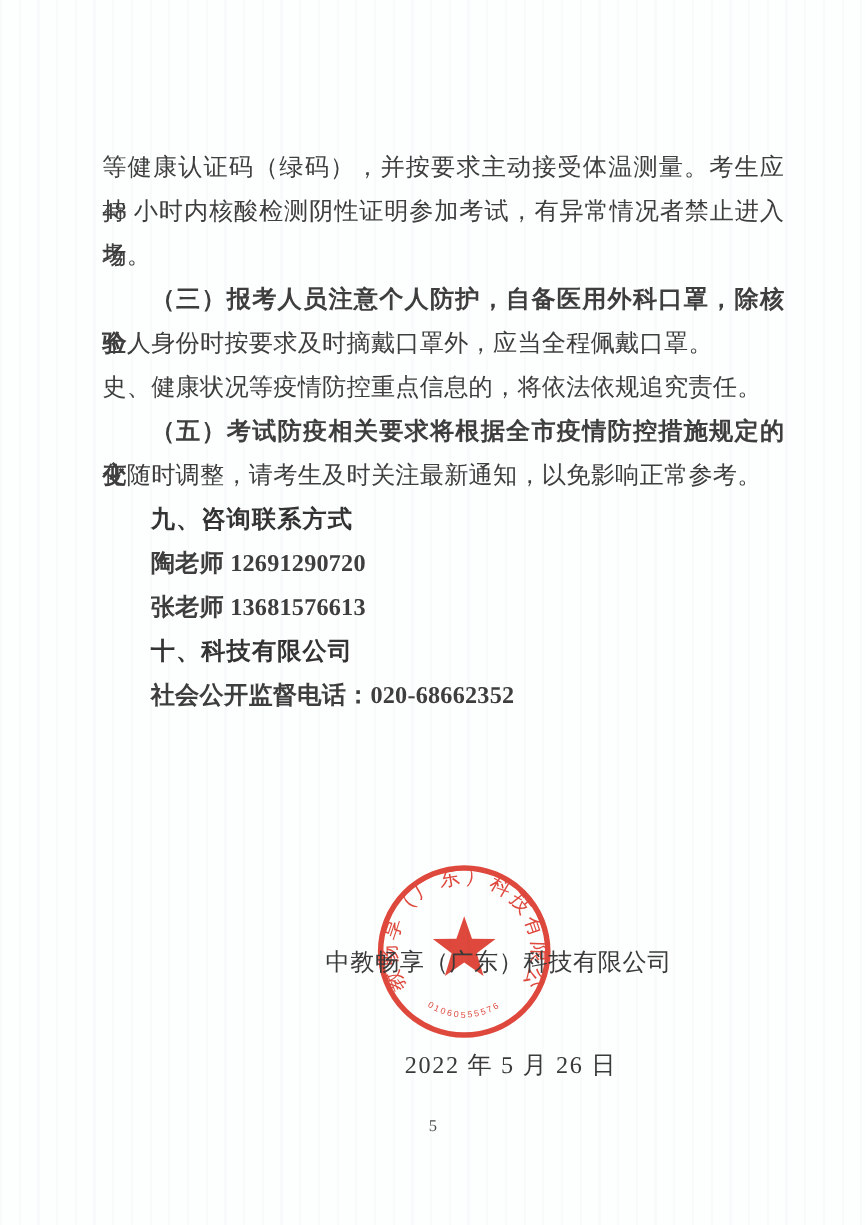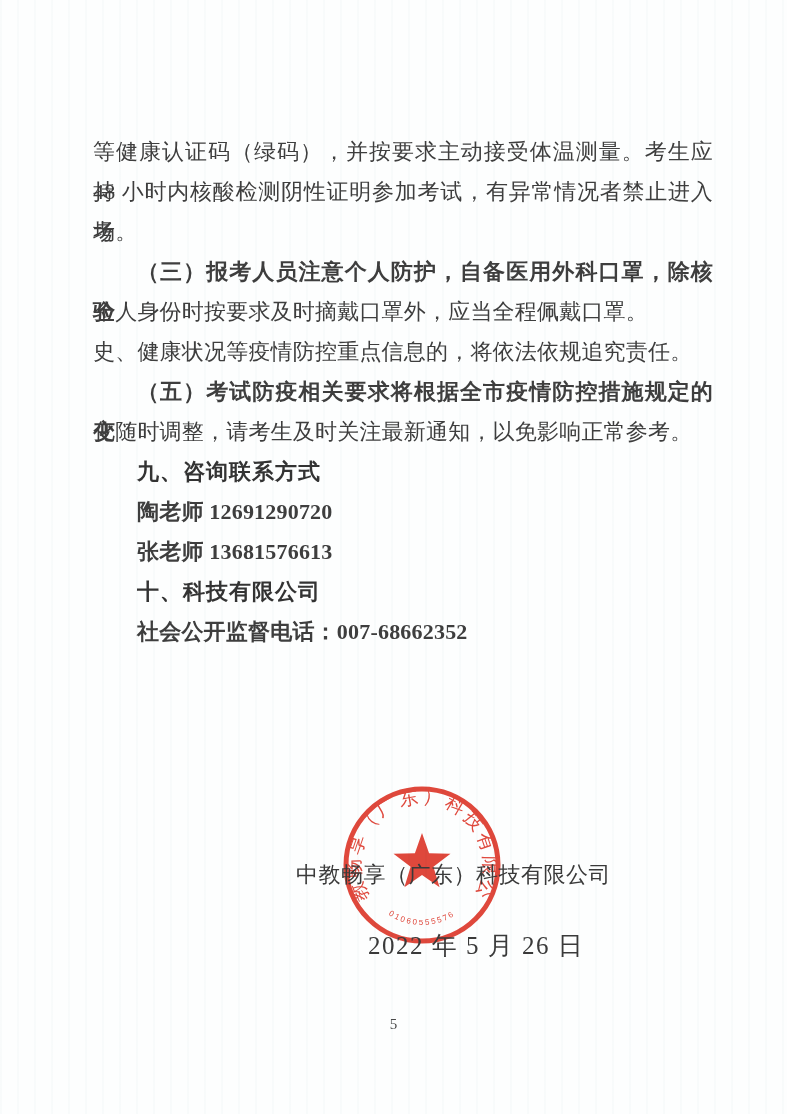--- a/index.html
+++ b/index.html
@@ -28,22 +28,22 @@
   .ln.heading{
     font-family:Liberation Serif, serif;
     font-weight:700;color:#333333;letter-spacing:1px;
   }
   .company{
     position:absolute;left:296px;top:860px;
     font-size:22px;letter-spacing:0.5px;color:#3a3a3a;
     white-space:nowrap;
   }
   .sig-date{
-    position:absolute;left:368px;top:929px;
-    font-size:25px;letter-spacing:1.5px;color:#3a3a3a;
+    position:absolute;left:368px;top:953px;
+    font-size:22px;letter-spacing:1.5px;color:#3a3a3a;
     white-space:nowrap;
   }
   .seal{
     position:absolute;left:332px;top:775px;width:180px;height:180px;
     mix-blend-mode:multiply;opacity:0.92;
     color:#df382b;
   }
   .seal text{
     font-family:"Liberation Sans","DejaVu Sans",sans-serif;
     fill:currentColor;
@@ -66,21 +66,21 @@
     <div class="ln">场。</div>
     <div class="ln ind full">（三）报考人员注意个人防护，自备医用外科口罩，除核验</div>
     <div class="ln">个人身份时按要求及时摘戴口罩外，应当全程佩戴口罩。</div>
     <div class="ln">史、健康状况等疫情防控重点信息的，将依法依规追究责任。</div>
     <div class="ln ind full">（五）考试防疫相关要求将根据全市疫情防控措施规定的变</div>
     <div class="ln">化随时调整，请考生及时关注最新通知，以免影响正常参考。</div>
     <div class="ln ind heading">九、咨询联系方式</div>
     <div class="ln ind">陶老师 12691290720</div>
     <div class="ln ind">张老师 13681576613</div>
     <div class="ln ind heading">十、科技有限公司</div>
-    <div class="ln ind">社会公开监督电话：007-68662352</div>
+    <div class="ln ind">社会公开监督电话：020-68662352</div>
   </div>
 
   <svg class="seal" viewBox="0 0 180 180" xmlns="http://www.w3.org/2000/svg" style="color: rgb(223, 56, 43);">
     <defs>
       <path id="sealTopArc" d="M 39.2,125.6 A 62,62 0 1 1 140.8,125.6"></path>
       <path id="sealBottomArc" d="M 44,128.6 A 60,60 0 0 0 136,128.6"></path>
     </defs>
     <circle cx="90" cy="90" r="76" fill="none" stroke="currentColor" stroke-width="5"></circle>
     <polygon fill="currentColor" points="90,58 97.1,78.3 118.5,78.7 101.4,91.7 107.6,112.3 90,100 72.4,112.3 78.6,91.7 61.5,78.7 82.9,78.3"></polygon>
     <text class="arc-name" text-anchor="middle">

